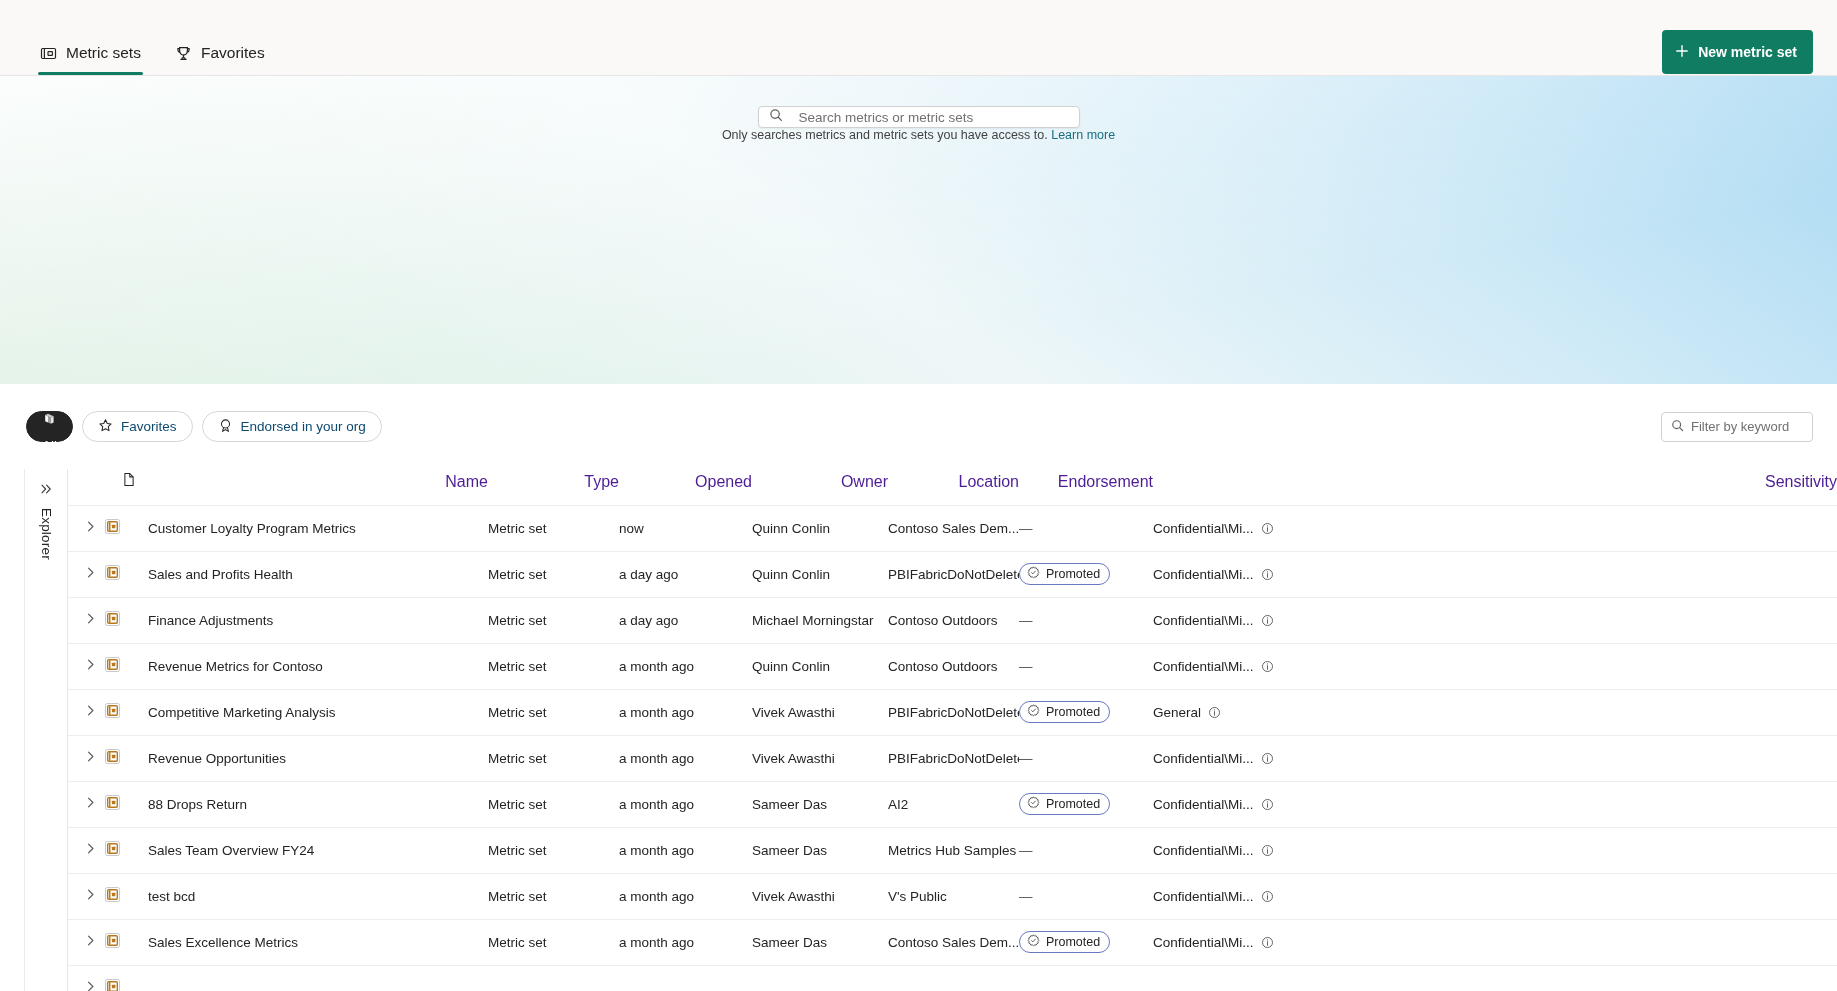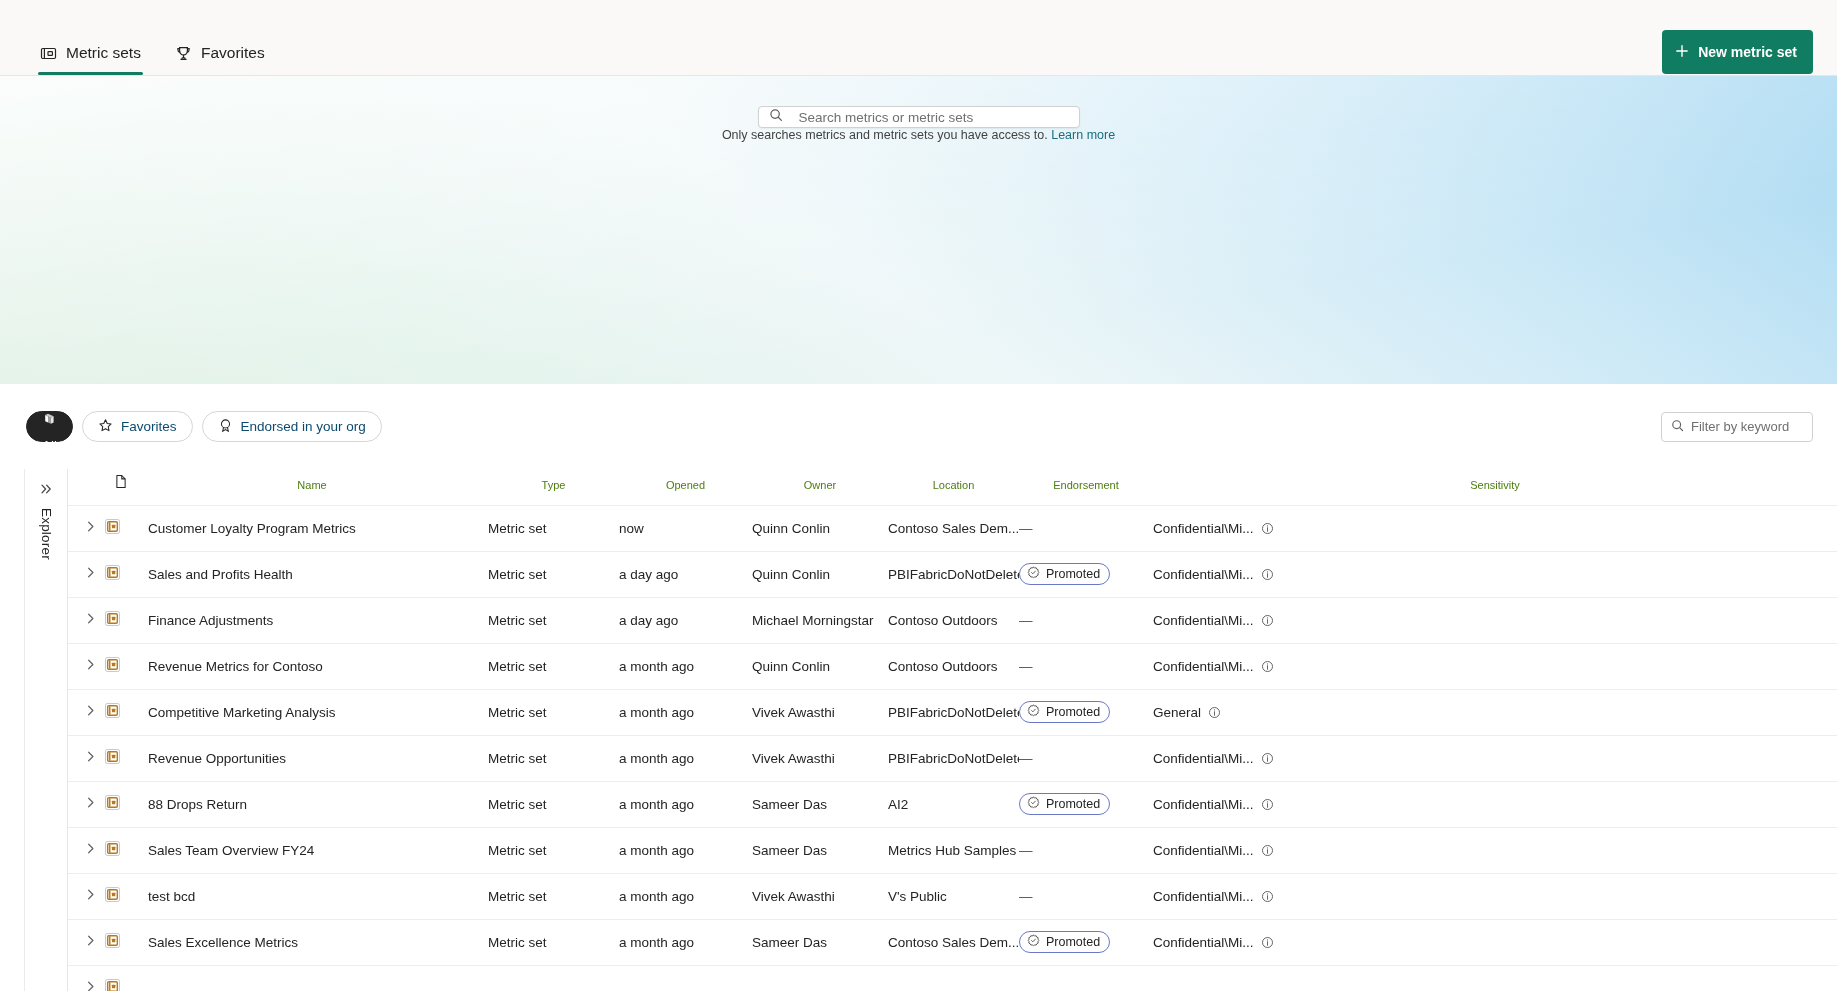--- a/index.html
+++ b/index.html
@@ -176,24 +176,24 @@
   .explorer-label {
     writing-mode: vertical-rl;
     font-size: 13.5px;
     color: #242424;
     letter-spacing: .2px;
   }
 
   .tablearea { flex: 1; overflow: hidden; }
   table { width: 100%; border-collapse: collapse; table-layout: fixed; }
   thead th {
-    text-align: center;
-    font-size: 11px;
+    text-align: right;
+    font-size: 16px;
     font-weight: normal;
-    color: #4d7c0f;
+    color: #4c1d95;
     padding: 0 0 14px 0;
     height: 36px;
     vertical-align: bottom;
     white-space: nowrap;
   }
   .c-exp   { width: 36px; }
   .c-icon  { width: 32px; }
   .c-name  { width: 352px; }
   .c-type  { width: 131px; }
   .c-open  { width: 133px; }

